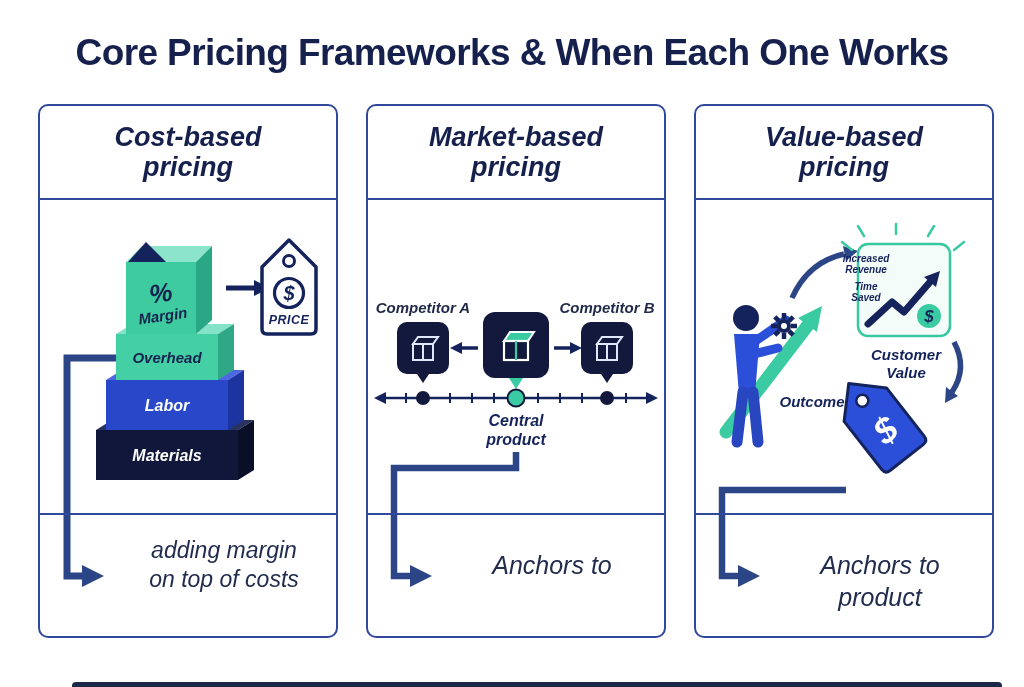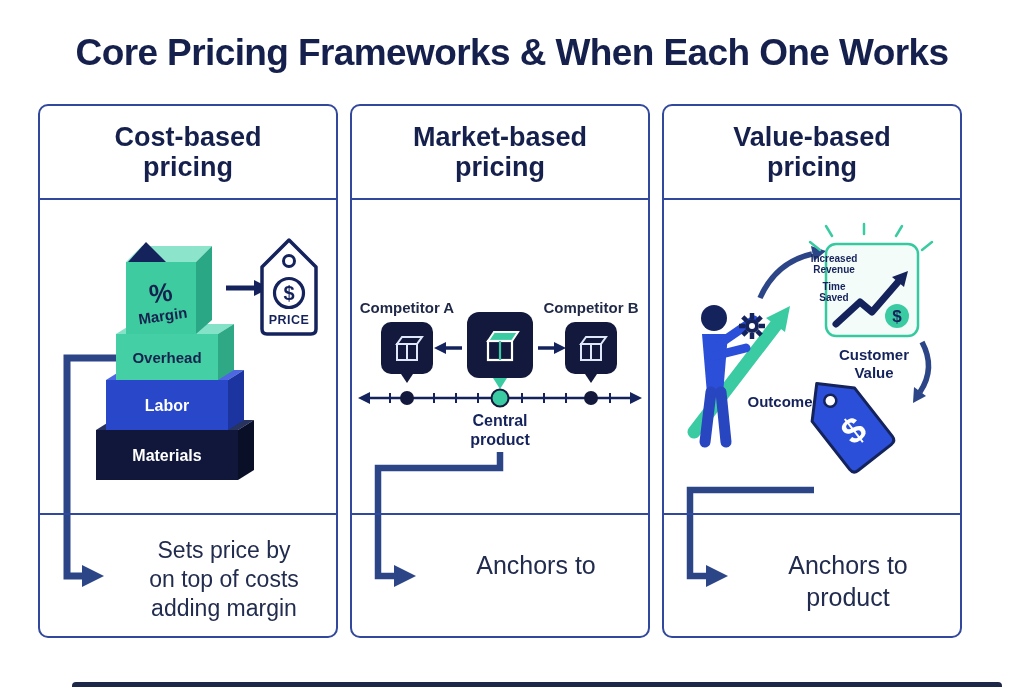--- a/index.html
+++ b/index.html
@@ -10,21 +10,21 @@
     font-family: "Liberation Sans", sans-serif;
     position: relative;
     overflow: hidden;
   }
   .page-title {
     position: absolute; top: 32px; left: 0; width: 100%;
     text-align: center;
     font-size: 37px; font-weight: bold;
     color: #15204d; letter-spacing: -0.6px;
   }
-  .cards { position: absolute; top: 104px; left: 38px; display: flex; gap: 12px; }
+  .cards { position: absolute; top: 104px; left: 38px; display: flex; gap: 28px; font-style: italic; }
   .card {
     width: 300px; height: 534px;
     border: 2px solid #32489c; border-radius: 10px;
     background: #ffffff; position: relative; overflow: hidden;
   }
   .card-header {
     height: 94px; border-bottom: 2px solid #32489c;
     display: flex; flex-direction: column; align-items: center; justify-content: center;
     font-size: 27px; font-weight: bold; color: #15204d;
     line-height: 1.12; text-align: center;
@@ -113,23 +113,22 @@
       <g>
         <path d="M 249 40 L 276 67 L 276 129 Q 276 134 271 134 L 227 134 Q 222 134 222 129 L 222 67 Z" fill="#ffffff" stroke="#15235c" stroke-width="3.5" stroke-linejoin="round"></path>
         <circle cx="249" cy="61" r="5.5" fill="#ffffff" stroke="#15235c" stroke-width="3"></circle>
         <circle cx="249" cy="93" r="14.5" fill="#ffffff" stroke="#15235c" stroke-width="3.2"></circle>
         <text x="249" y="100" class="t-dollar1">$</text>
         <text x="249" y="124" class="t-price">PRICE</text>
       </g>
       <line x1="0" y1="314" x2="296" y2="314" stroke="#32489c" stroke-width="2"></line>
     </svg>
     <div class="caption c1">
-      <div>Sets price by</div>
+      <div>adding margin</div>
       <div>on top of costs</div>
-      <div>adding margin</div>
     </div>
   </div>
 
   <div class="card">
     <div class="card-header">
       <div>Market-based</div>
       <div>pricing</div>
     </div>
     <svg class="card-svg" viewBox="0 0 296 436">
 

